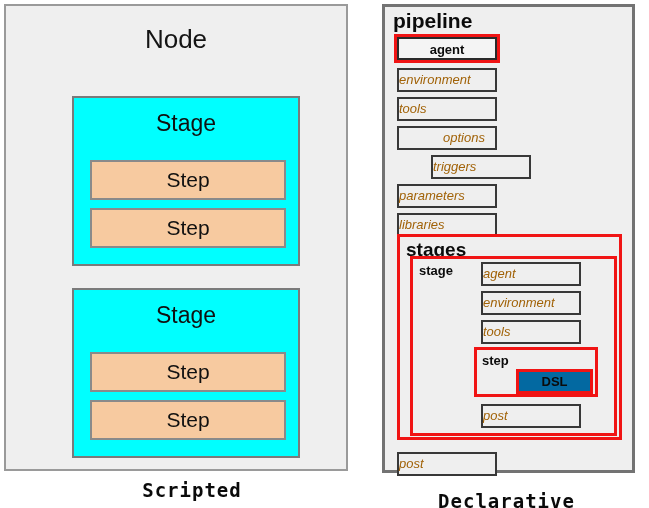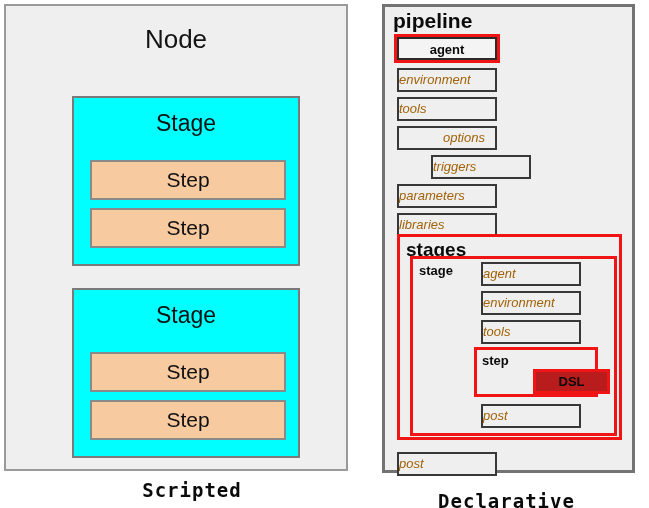--- a/index.html
+++ b/index.html
@@ -144,23 +144,23 @@
   #stage-title { left: 6px; top: 4px; font-size: 13px; }
 
   #st-agent       { left: 68px; top: 3px;  width: 100px; height: 24px; }
   #st-environment { left: 68px; top: 32px; width: 100px; height: 24px; }
   #st-tools       { left: 68px; top: 61px; width: 100px; height: 24px; }
   #st-post        { left: 68px; top: 145px;width: 100px; height: 24px; }
 
   #step-box { left: 61px; top: 88px; width: 124px; height: 50px; }
   #step-title { left: 5px; top: 3px; font-size: 13px; }
   #dsl-box {
-    left: 56px; top: 19px; width: 77px; height: 25px;
+    left: 39px; top: 19px; width: 77px; height: 25px;
     border: 3px solid #f01414;
-    background: #b91c1c;
+    background: #0369a1;
   }
   #dsl-box span {
     display: block;
     text-align: center;
     font-size: 13px;
     font-weight: bold;
     color: #0b0b0b;
     line-height: 19px;
   }
 </style>

